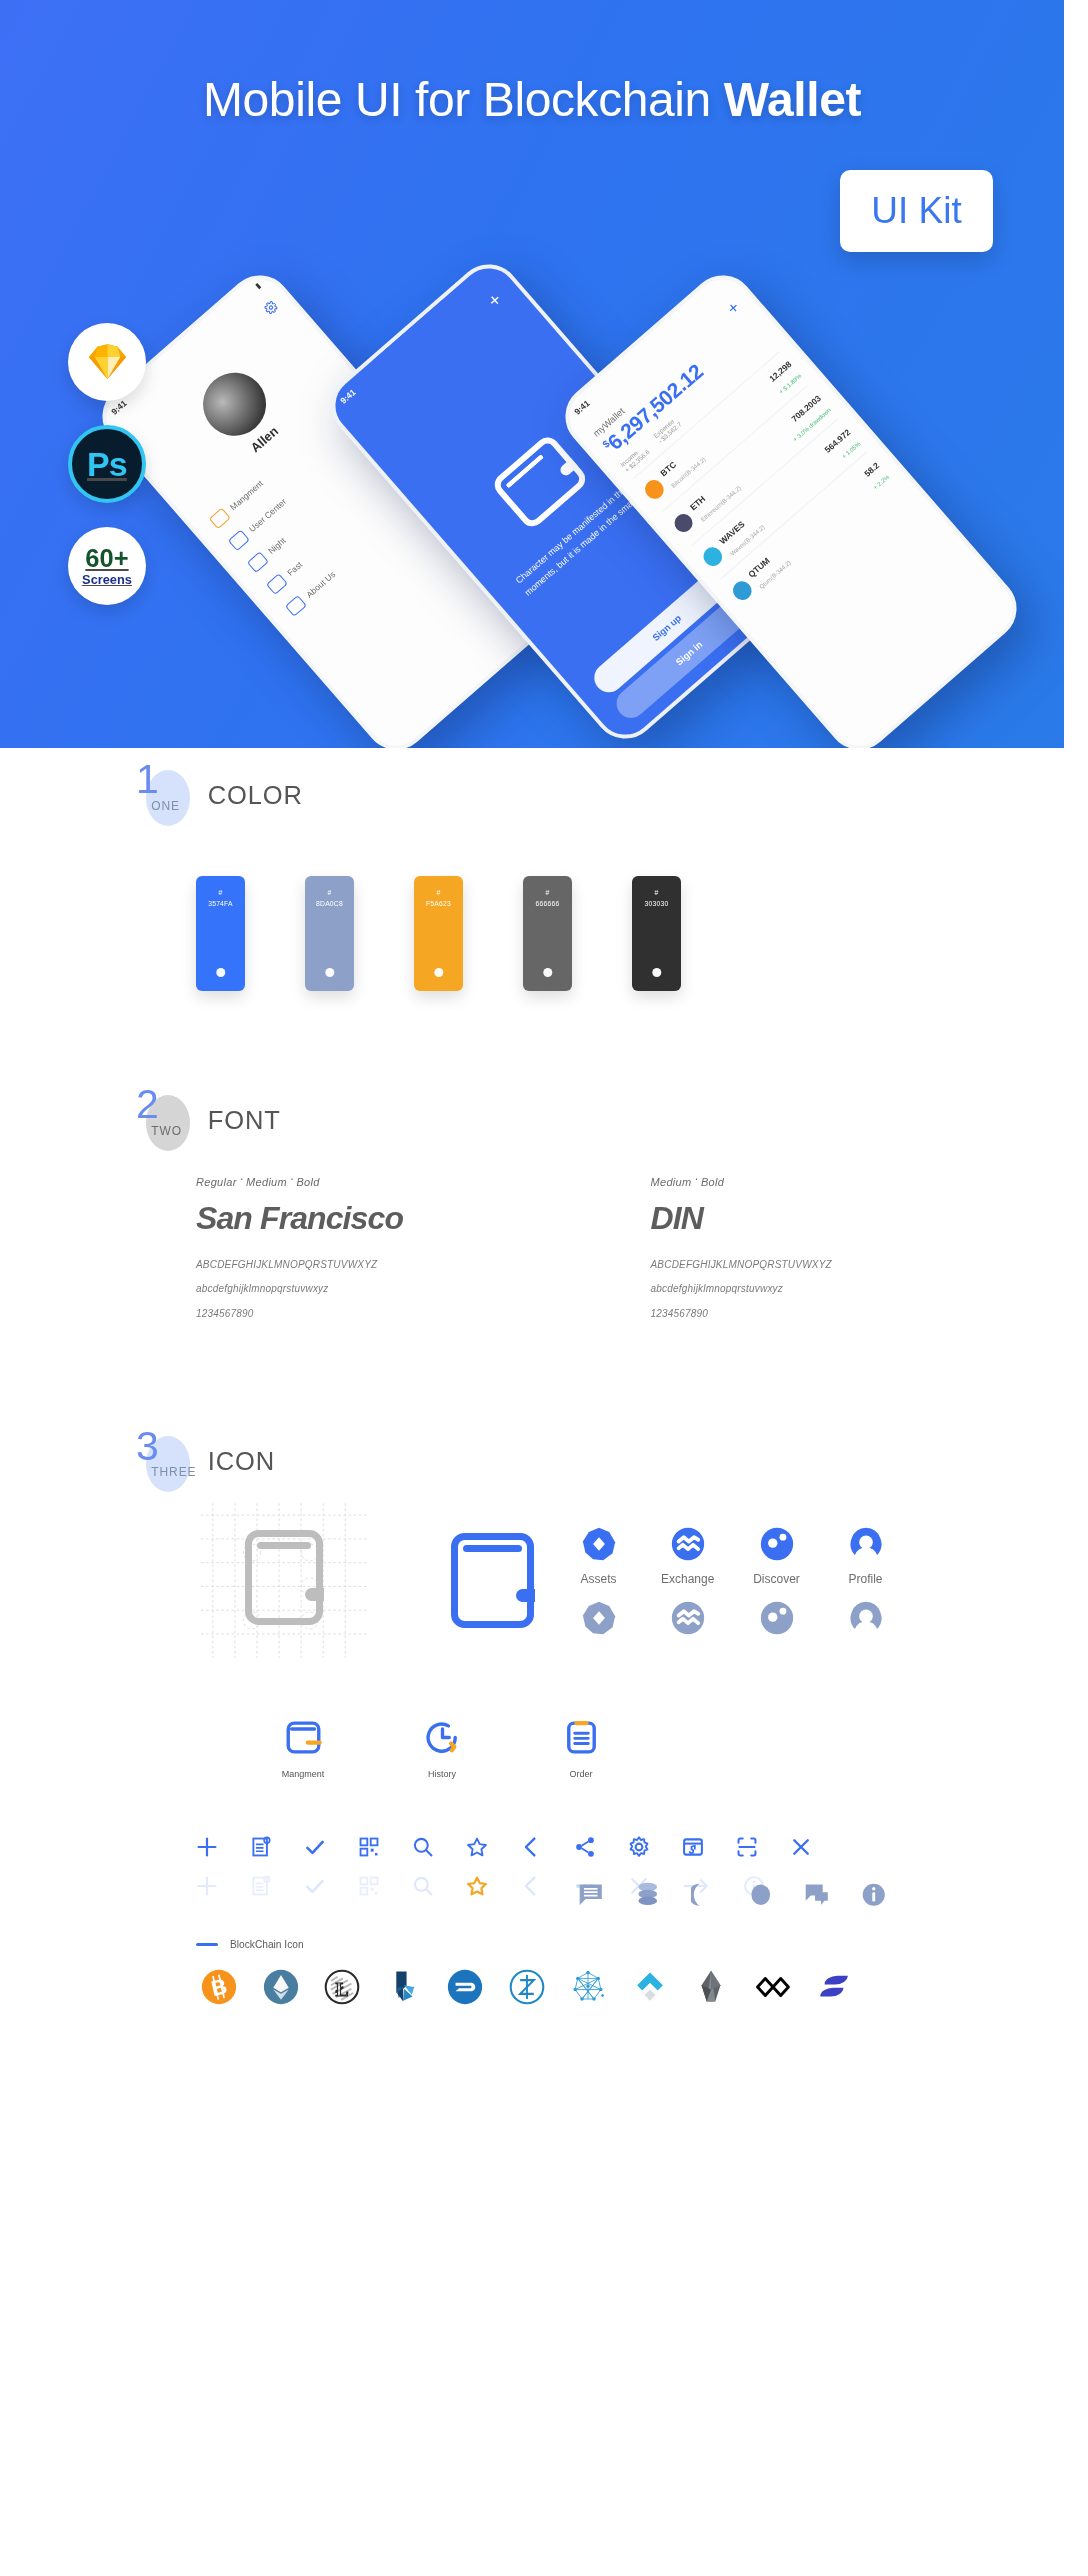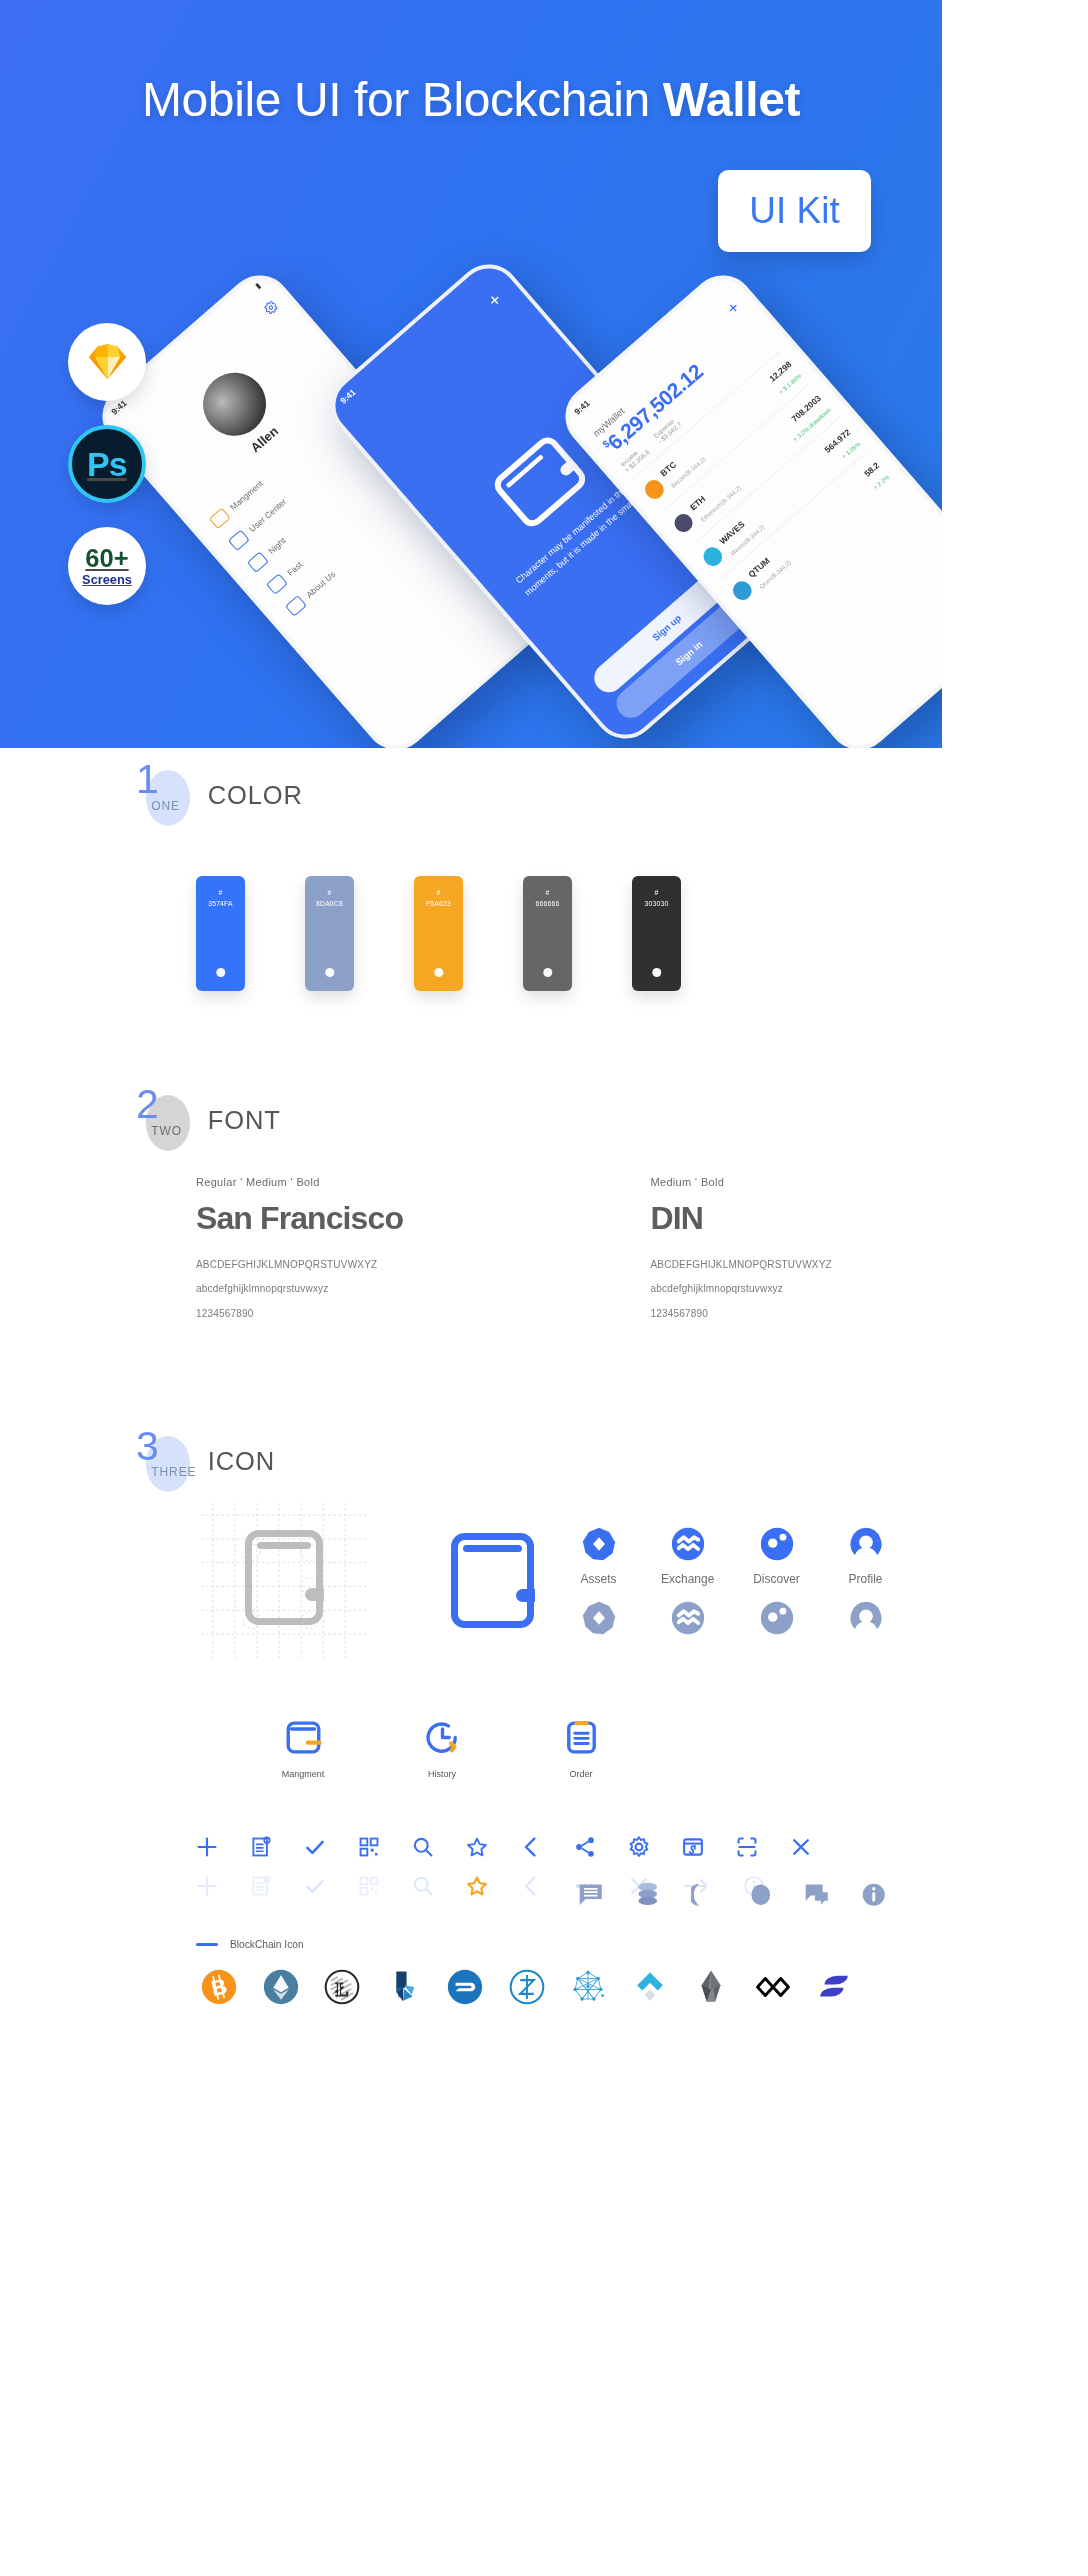--- a/index.html
+++ b/index.html
@@ -8,21 +8,21 @@
     font-family: "Liberation Sans", sans-serif;
     background: #ffffff;
     color: #4a4a4a;
     -webkit-font-smoothing: antialiased;
   }
   .page { position: relative; width: 1088px; height: 2576px; overflow: hidden; background:#fff; }
 
   
   .hero {
     position: relative;
-    width: 942px; height: 748px;
+    width: 1064px; height: 748px;
     background: linear-gradient(118deg, #3d6ff5 0%, #2f72f0 42%, #2a7ae9 100%);
     overflow: hidden;
   }
   .hero-title {
     position: absolute; left: 0; right: 0; top: 72px;
     text-align: center;
     font-size: 48px; font-weight: 400; color: #ffffff;
     letter-spacing: -0.4px;
     text-shadow: 0 2.6px 8.5px rgba(0,0,0,.18);
     white-space: nowrap;
@@ -164,21 +164,21 @@
   }
   .swatch .hx {
     margin-top: 12px; color: #fff; font-size: 6.8px; text-align: center; line-height: 1.55; letter-spacing:0.2px;
   }
   .swatch .pin {
     position: absolute; bottom: 13.6px; left: 50%; transform: translateX(-50%);
     width: 9.4px; height: 9.4px; border-radius: 50%; background: #fff; opacity:.96;
   }
 
   
-  .font-cols { display: flex; padding: 8.5px 0 0 60px; gap: 153px; }
+  .font-cols { display: flex; padding: 8.5px 0 0 60px; gap: 153px; font-style: italic; }
   .font-col { width: 357px; }
   .f-weights { font-size: 11px; color: #6a6a6a; letter-spacing: 0.3px; }
   .f-name { font-size: 32px; font-weight: 700; color: #5d5d5d; margin: 12px 0 22px; letter-spacing: -0.9px; }
   .f-line { font-size: 10px; color: #7a7a7a; margin-bottom: 13.6px; letter-spacing: 0.2px; }
 
   
   .icon-zone { padding: 8.5px 0 0 0; position: relative; }
   .wallet-blocks { display: flex; align-items: center; gap: 102px; padding-left: 85px; }
   .wal-grid { position: relative; width: 128px; height: 128px; }
   .wal-grid .gridbg {

